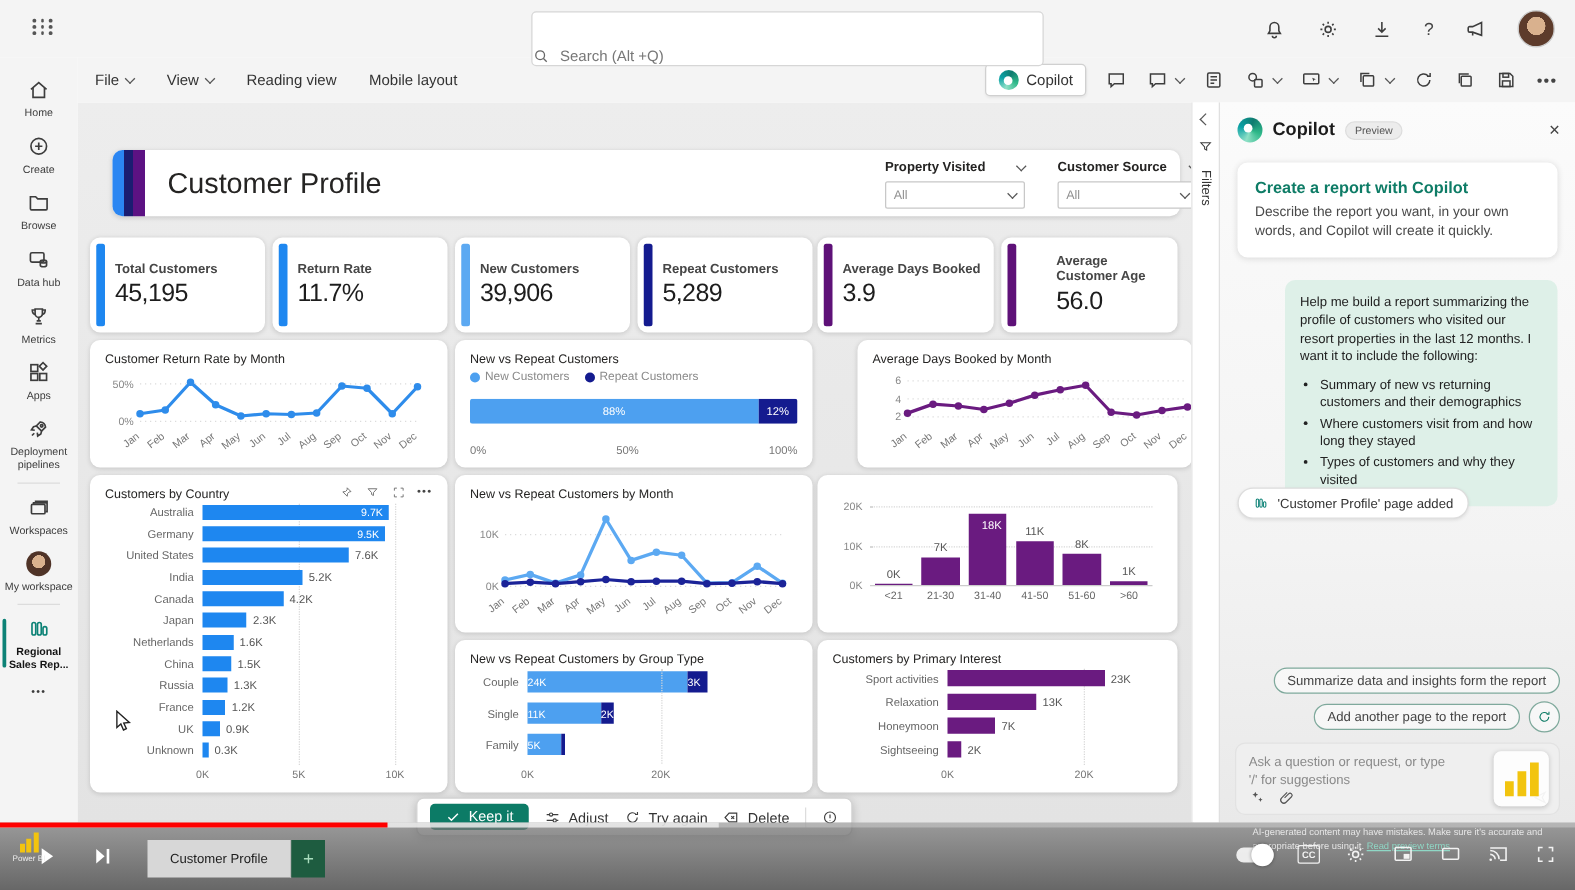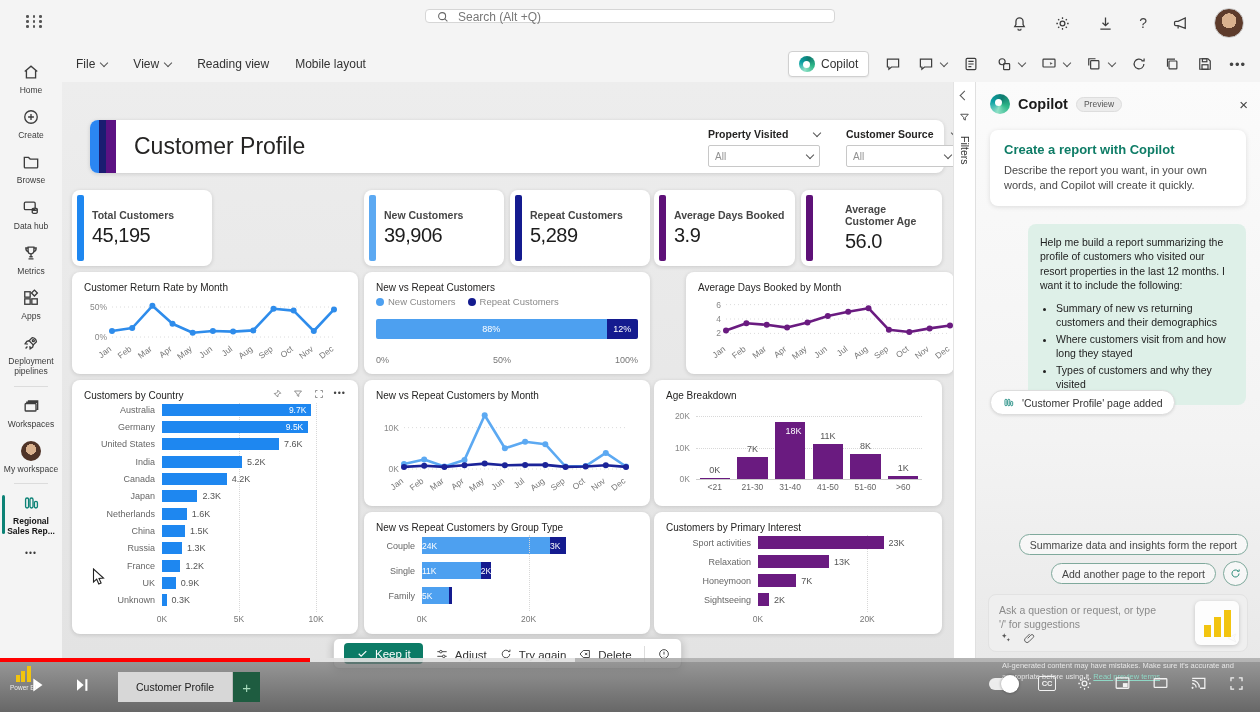--- a/index.html
+++ b/index.html
@@ -5,21 +5,21 @@
   html,body{margin:0;padding:0}
   body{width:1260px;height:712px;overflow:hidden;position:relative;background:#fff;
        font-family:"Liberation Sans",sans-serif;-webkit-font-smoothing:antialiased;color:#252423}
   svg.i{display:block}
   .ico{color:#3d3d3d}
   use{stroke-width:1.6}
   
   #topbar{position:absolute;left:0;top:0;width:1260px;height:46px;background:#f4f4f4;z-index:5}
   #waffle{position:absolute;left:26px;top:15px;display:grid;grid-template-columns:repeat(3,4px);grid-gap:2.5px;cursor:pointer}
   #waffle i{width:2.6px;height:2.6px;border-radius:50%;background:#555}
-  #searchbox{position:absolute;left:425px;top:9px;width:410px;height:14px;background:#fff;border:1px solid #d6d6d6;border-radius:4px;display:flex;align-items:flex-start;padding:0 10px;gap:8px;box-sizing:border-box}
+  #searchbox{position:absolute;left:425px;top:9px;width:410px;height:44px;background:#fff;border:1px solid #d6d6d6;border-radius:4px;display:flex;align-items:flex-end;padding:0 0;gap:8px;box-sizing:border-box}
   #searchbox .ph{font-size:12px;color:#777}
   #top-icons{position:absolute;right:16px;top:0;height:46px;display:flex;align-items:center;gap:24px}
   .qmark{font-size:14px;color:#444}
   .avatar{width:28px;height:28px;border-radius:50%;background:radial-gradient(circle at 50% 42%,#d9b18e 0 34%,#5d3b2b 35% 100%);border:1px solid #ccc}
   
   #menubar{position:absolute;left:62px;top:46px;width:1198px;height:36px;background:#f4f4f4;display:flex;align-items:center;z-index:4}
   .menu-left{display:flex;align-items:center;gap:26px;padding-left:14px;font-size:12px;color:#333}
   .mi{display:flex;align-items:center;cursor:pointer}
   .chev{width:5px;height:5px;border-right:1.3px solid #555;border-bottom:1.3px solid #555;transform:rotate(45deg);display:inline-block;margin-left:6px;margin-top:-3px}
   .menu-right{margin-left:auto;display:flex;align-items:center;gap:15px;padding-right:14px}
@@ -482,20 +482,24 @@
           <span>All</span>
           <span class="chev"></span>
         </div>
     </div>
   </div>
 
   <div class="card kpi" style="left: 10px; top: 108px; width: 140px; height: 76px; --accent: #1e87f0;">
       <span class="t">Total Customers</span>
       <span class="v">45,195</span>
     </div>
+  <div class="card kpi" style="left: 156px; top: 108px; width: 140px; height: 76px; --accent: #1e87f0;">
+      <span class="t">Return Rate</span>
+      <span class="v">11.7%</span>
+    </div>
   <div class="card kpi" style="left: 302px; top: 108px; width: 140px; height: 76px; --accent: #5ca9f2;">
       <span class="t">New Customers</span>
       <span class="v">39,906</span>
     </div>
   <div class="card kpi" style="left: 448px; top: 108px; width: 140px; height: 76px; --accent: #141b8f;">
       <span class="t">Repeat Customers</span>
       <span class="v">5,289</span>
     </div>
   <div class="card kpi" style="left: 592px; top: 108px; width: 141px; height: 76px; --accent: #5e1178;">
       <span class="t">Average Days Booked</span>
@@ -802,21 +806,20 @@
           <circle cx="129.8" cy="23.1" r="3" fill="#6a1b80"></circle>
           <circle cx="150.2" cy="18.8" r="3" fill="#6a1b80"></circle>
           <circle cx="170.5" cy="15.2" r="3" fill="#6a1b80"></circle>
           <circle cx="190.9" cy="36.8" r="3" fill="#6a1b80"></circle>
           <circle cx="211.3" cy="39.0" r="3" fill="#6a1b80"></circle>
           <circle cx="231.6" cy="35.4" r="3" fill="#6a1b80"></circle>
           <circle cx="252.0" cy="32.5" r="3" fill="#6a1b80"></circle>
         </svg></div>
   </div>
   <div class="card chart-card" style="left:592px;top:298px;width:288px;height:126px">
-    <div class="chart-title">Age Breakdown</div>
     <div class="chart-body" id="chart-6">
         <div class="cl">
           <div class="cl-grid" style="left:30px;right:8px;top:78px;border-top:1px solid #ccc"></div>
           <span class="cl-ytick" style="top:73px;width:24px">0K</span>
           <div class="cl-grid" style="left:30px;right:8px;top:46.5px;border-top:1px dotted #d8d8d8"></div>
           <span class="cl-ytick" style="top:41.5px;width:24px">10K</span>
           <div class="cl-grid" style="left:30px;right:8px;top:15px;border-top:1px dotted #d8d8d8"></div>
           <span class="cl-ytick" style="top:10px;width:24px">20K</span>
           <div class="cl-bar" style="left:33.766666666666666px;width:30.133333333333333px;top:76.5px;height:1.5px;background:#6a1b80"></div>
           <span class="cl-vout" style="left:33.766666666666666px;width:30.133333333333333px;top:63.5px">0K</span>

